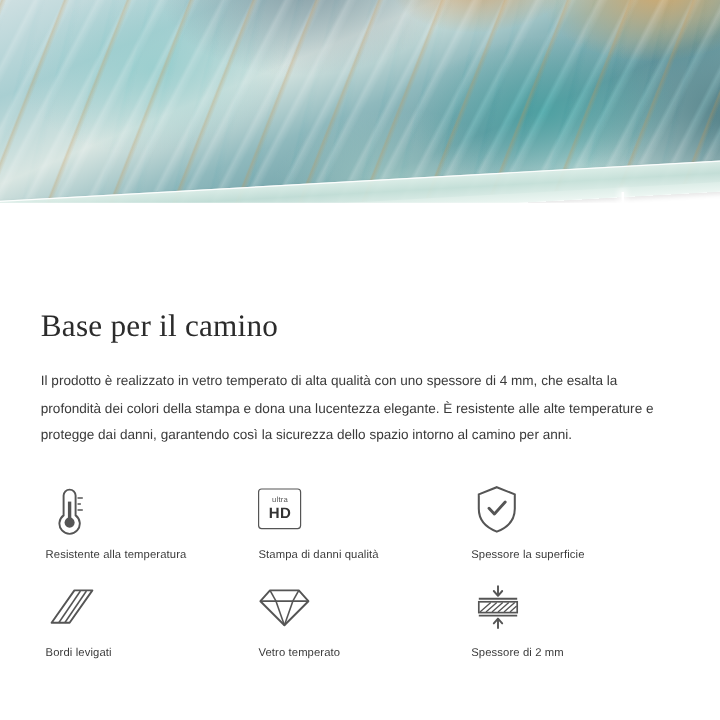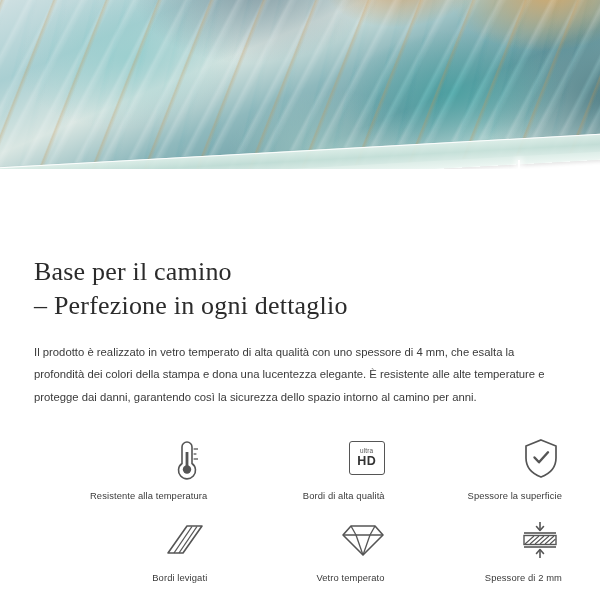--- a/index.html
+++ b/index.html
@@ -167,21 +167,21 @@
   
   .features {
     margin-top: 20px;
     display: grid;
     grid-template-columns: repeat(3, 1fr);
     row-gap: 6px;
   }
   .feature {
     display: flex;
     flex-direction: column;
-    align-items: flex-end;
+    align-items: flex-start;
     justify-content: flex-start;
     padding: 6px 4px 4px 4px;
   }
   .feature .icon {
     height: 46px;
     display: flex;
     align-items: center;
     justify-content: center;
   }
   .feature .caption {
@@ -230,21 +230,20 @@
     <div class="hero-mask"></div>
     <div class="sparkle s1"></div>
     <div class="sparkle s2"></div>
     <div class="sparkle s3"></div>
   </div>
 
   <div class="content">
 
     <h1 class="headline">
       <span class="l1">Base per il camino</span>
-      <span class="l2">– Perfezione in ogni dettaglio</span>
     </h1>
 
     <p class="body-copy">Il prodotto è realizzato in vetro temperato di alta qualità con uno spessore di 4 mm, che esalta la profondità dei colori della stampa e dona una lucentezza elegante. È resistente alle alte temperature e protegge dai danni, garantendo così la sicurezza dello spazio intorno al camino per anni.</p>
 
     <div class="features">
 
       <div class="feature">
         <div class="icon">
           <svg width="40" height="44" viewBox="0 0 40 44">
             <path d="M20 6 a5 5 0 0 1 5 5 v16.5 a8.5 8.5 0 1 1 -10 0 V11 a5 5 0 0 1 5 -5 z" fill="none" stroke="#555" stroke-width="1.6"></path>
@@ -258,21 +257,21 @@
         <div class="caption">Resistente alla temperatura</div>
       </div>
 
       <div class="feature">
         <div class="icon">
           <div class="hd-box">
             <span class="ultra">ultra</span>
             <span class="hd">HD</span>
           </div>
         </div>
-        <div class="caption">Bordi di alta qualità</div>
+        <div class="caption">Stampa di danni qualità</div>
       </div>
 
       <div class="feature">
         <div class="icon">
           <svg width="42" height="46" viewBox="0 0 42 46">
             <path d="M21 5 L36 11 v12 c0 10 -7 16 -15 19 c-8 -3 -15 -9 -15 -19 V11 z" fill="none" stroke="#555" stroke-width="1.7"></path>
             <path d="M14.5 22.5 l4.5 4.8 l9 -10" fill="none" stroke="#555" stroke-width="2.4" stroke-linecap="round" stroke-linejoin="round"></path>
           </svg>
         </div>
         <div class="caption">Spessore la superficie</div>

